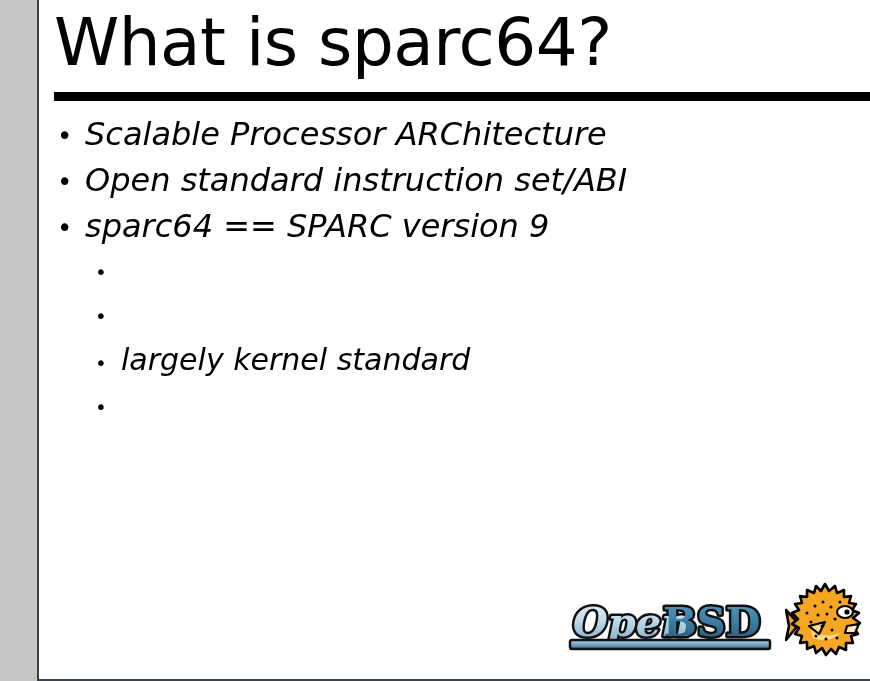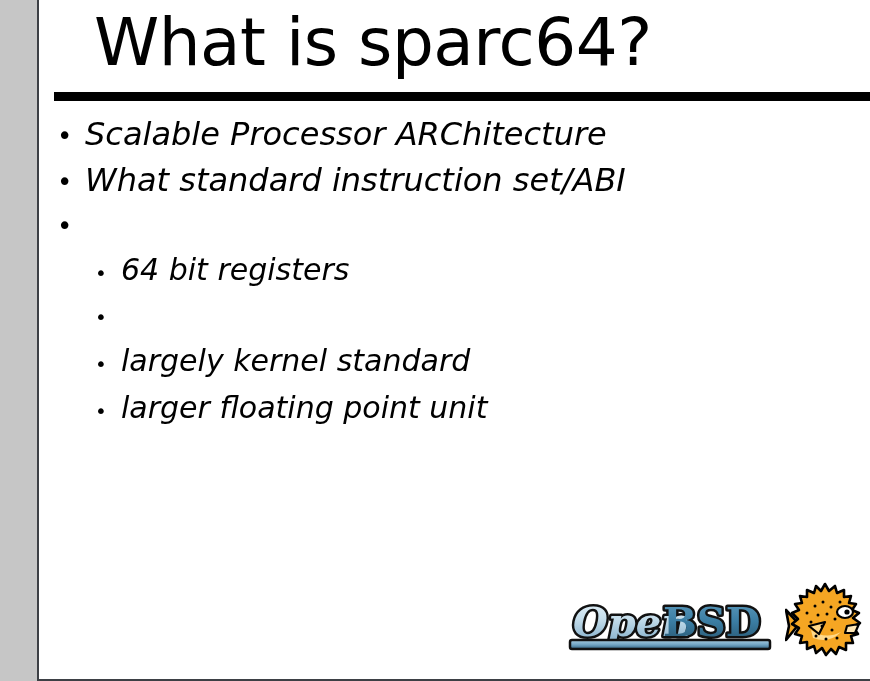--- a/index.html
+++ b/index.html
@@ -56,21 +56,20 @@
     position: absolute;
     left: 15px;
     top: 6px;
     font-family: "DejaVu Sans", sans-serif;
     font-size: 66px;
     font-weight: 400;
     line-height: 1.12;
     color: #000000;
     letter-spacing: -0.5px;
     white-space: nowrap;
-    margin-left: 40px;
   }
   #title-rule {
     position: absolute;
     left: 15px;
     top: 92px;
     width: 816px;
     height: 9px;
     background: #000000;
   }
 
@@ -172,44 +171,43 @@
 
     <div id="bullet-list">
 
       <div class="bullet-row level-1">
         <span class="bullet-mark">•</span>
         <span class="bullet-text">Scalable Processor ARChitecture</span>
       </div>
 
       <div class="bullet-row level-1">
         <span class="bullet-mark">•</span>
-        <span class="bullet-text">What standard instruction set/ABI</span>
+        <span class="bullet-text">Open standard instruction set/ABI</span>
       </div>
 
       <div class="bullet-row level-1">
         <span class="bullet-mark">•</span>
-      </div>
-
-      <div class="bullet-row level-2">
-        <span class="bullet-mark">•</span>
-        <span class="bullet-text">64 bit registers</span>
+        <span class="bullet-text">sparc64 == SPARC version 9</span>
+      </div>
+
+      <div class="bullet-row level-2">
+        <span class="bullet-mark">•</span>
       </div>
 
       <div class="bullet-row level-2">
         <span class="bullet-mark">•</span>
       </div>
 
       <div class="bullet-row level-2">
         <span class="bullet-mark">•</span>
         <span class="bullet-text">largely kernel standard</span>
       </div>
 
       <div class="bullet-row level-2">
         <span class="bullet-mark">•</span>
-        <span class="bullet-text">larger floating point unit</span>
       </div>
 
     </div>
 
     <div id="openbsd-logo">
 
       <div id="logo-wordmark">
         <svg viewBox="0 0 212 60" xmlns="http://www.w3.org/2000/svg">
           <defs>
             <linearGradient id="gOpen" x1="0" y1="0" x2="0" y2="1">

